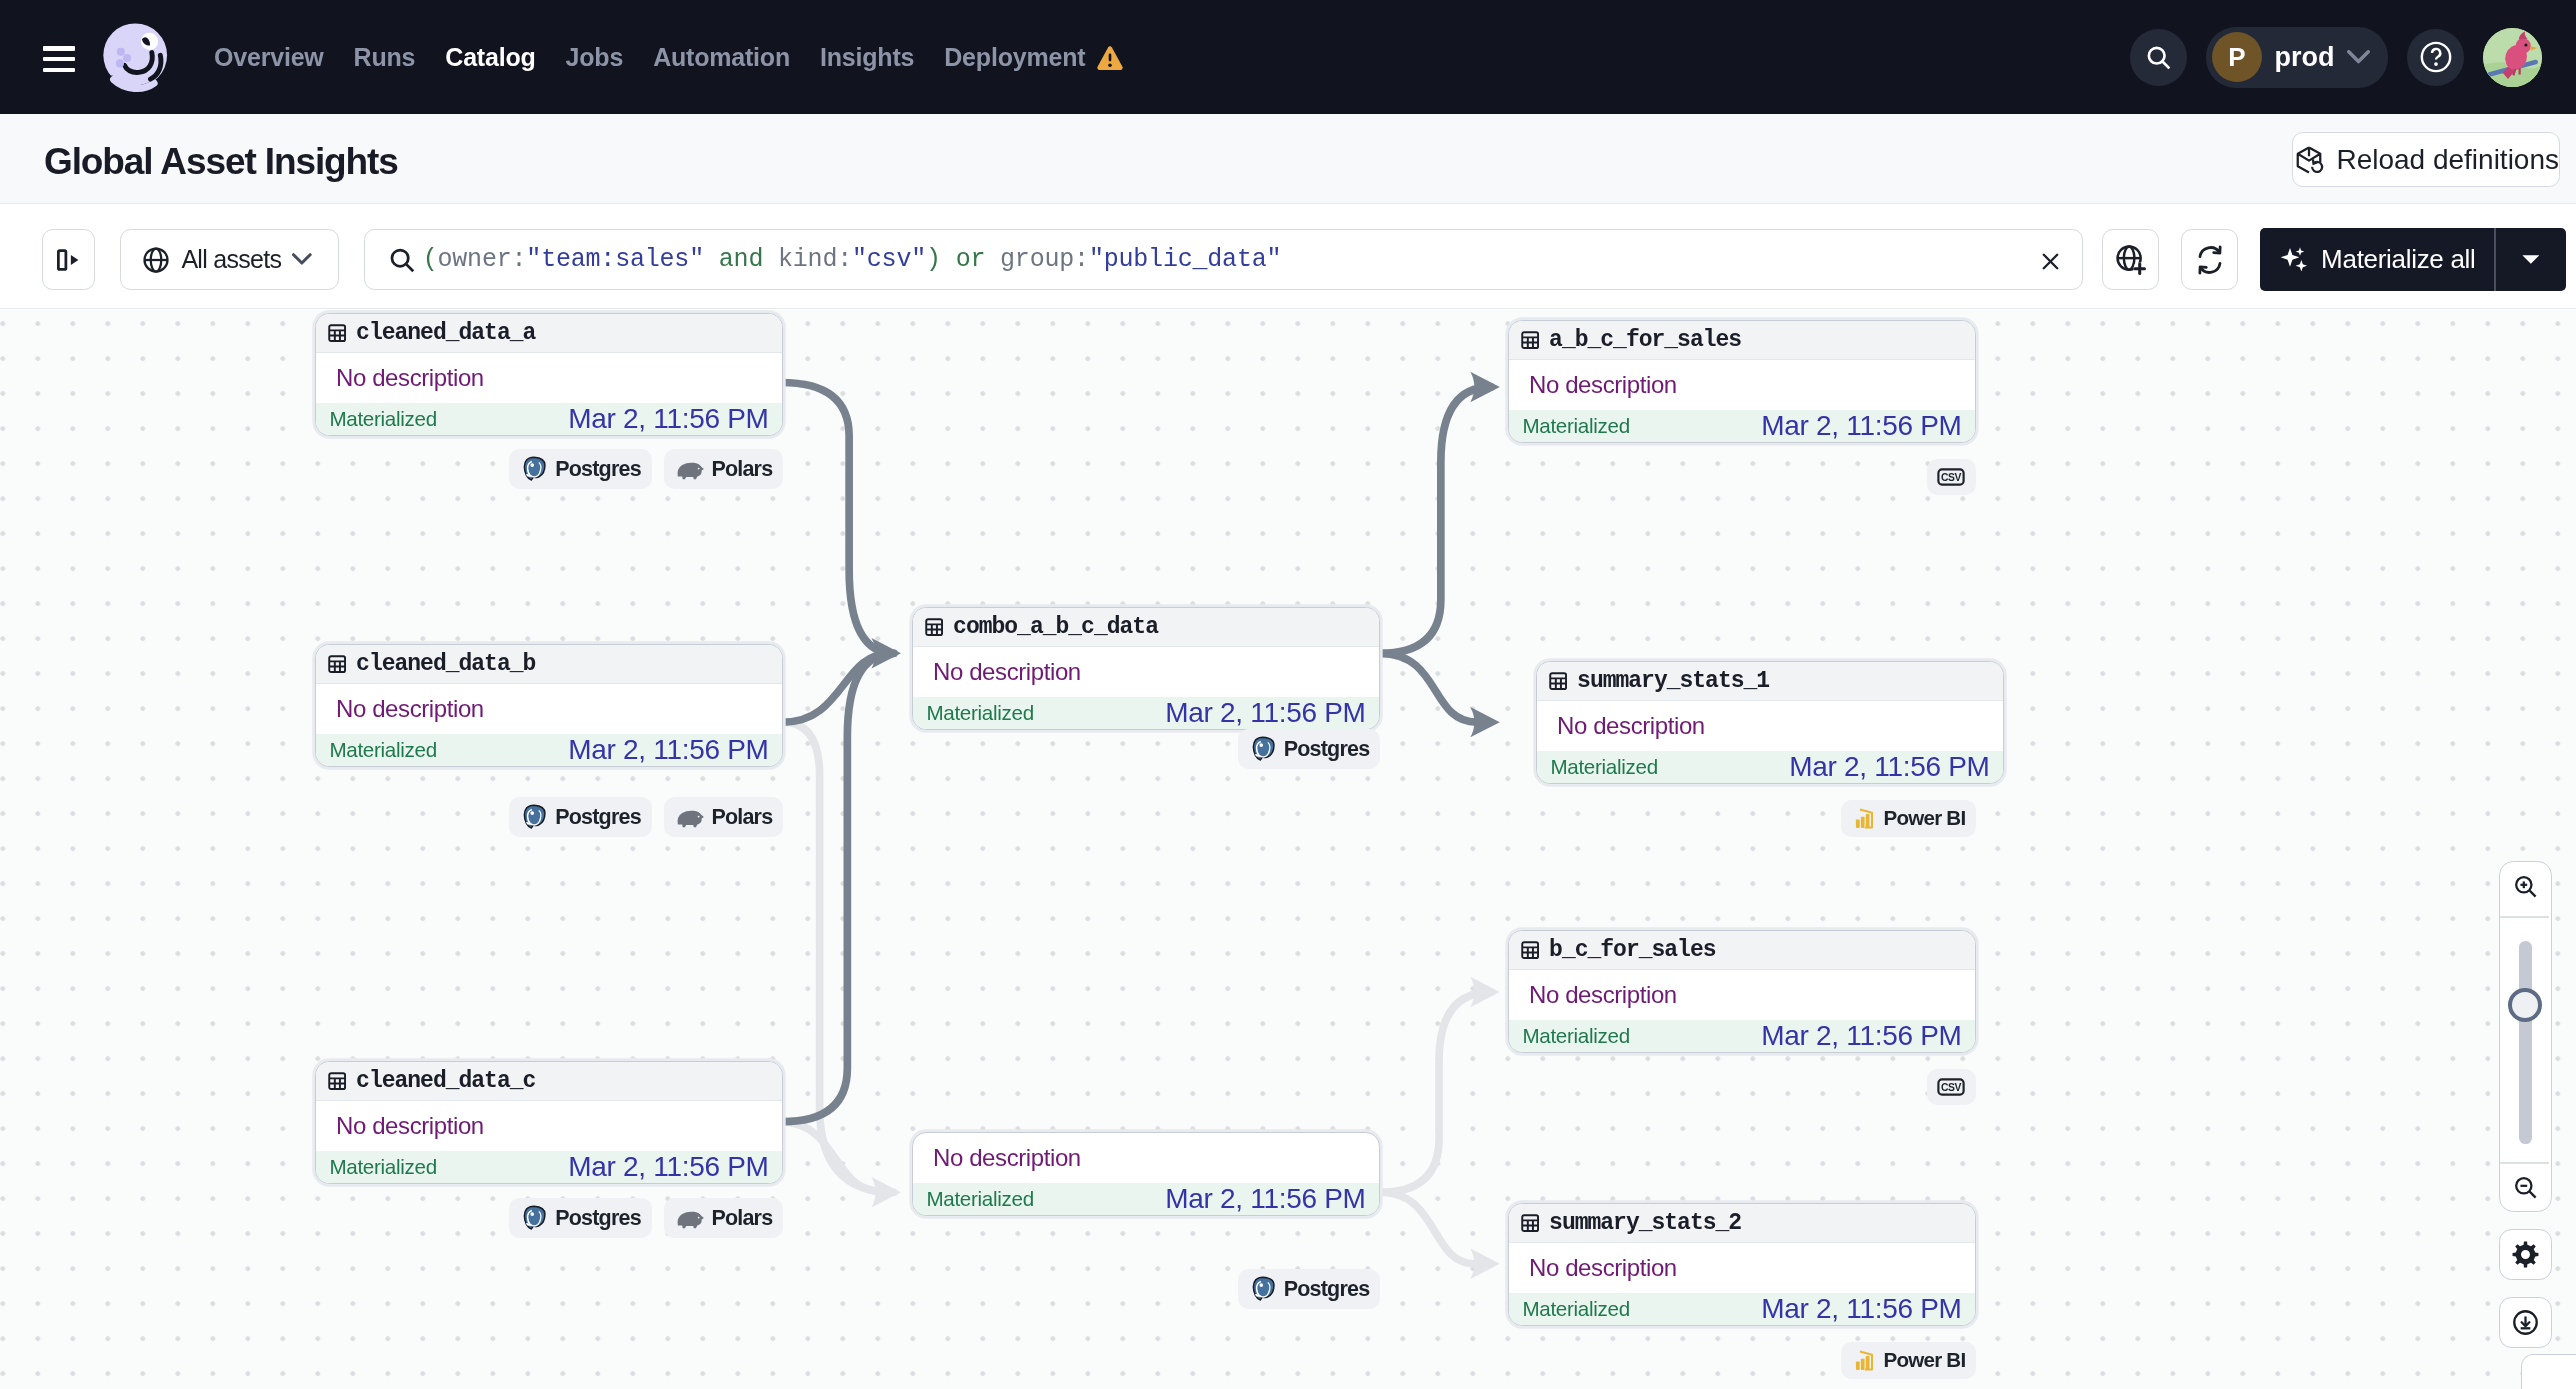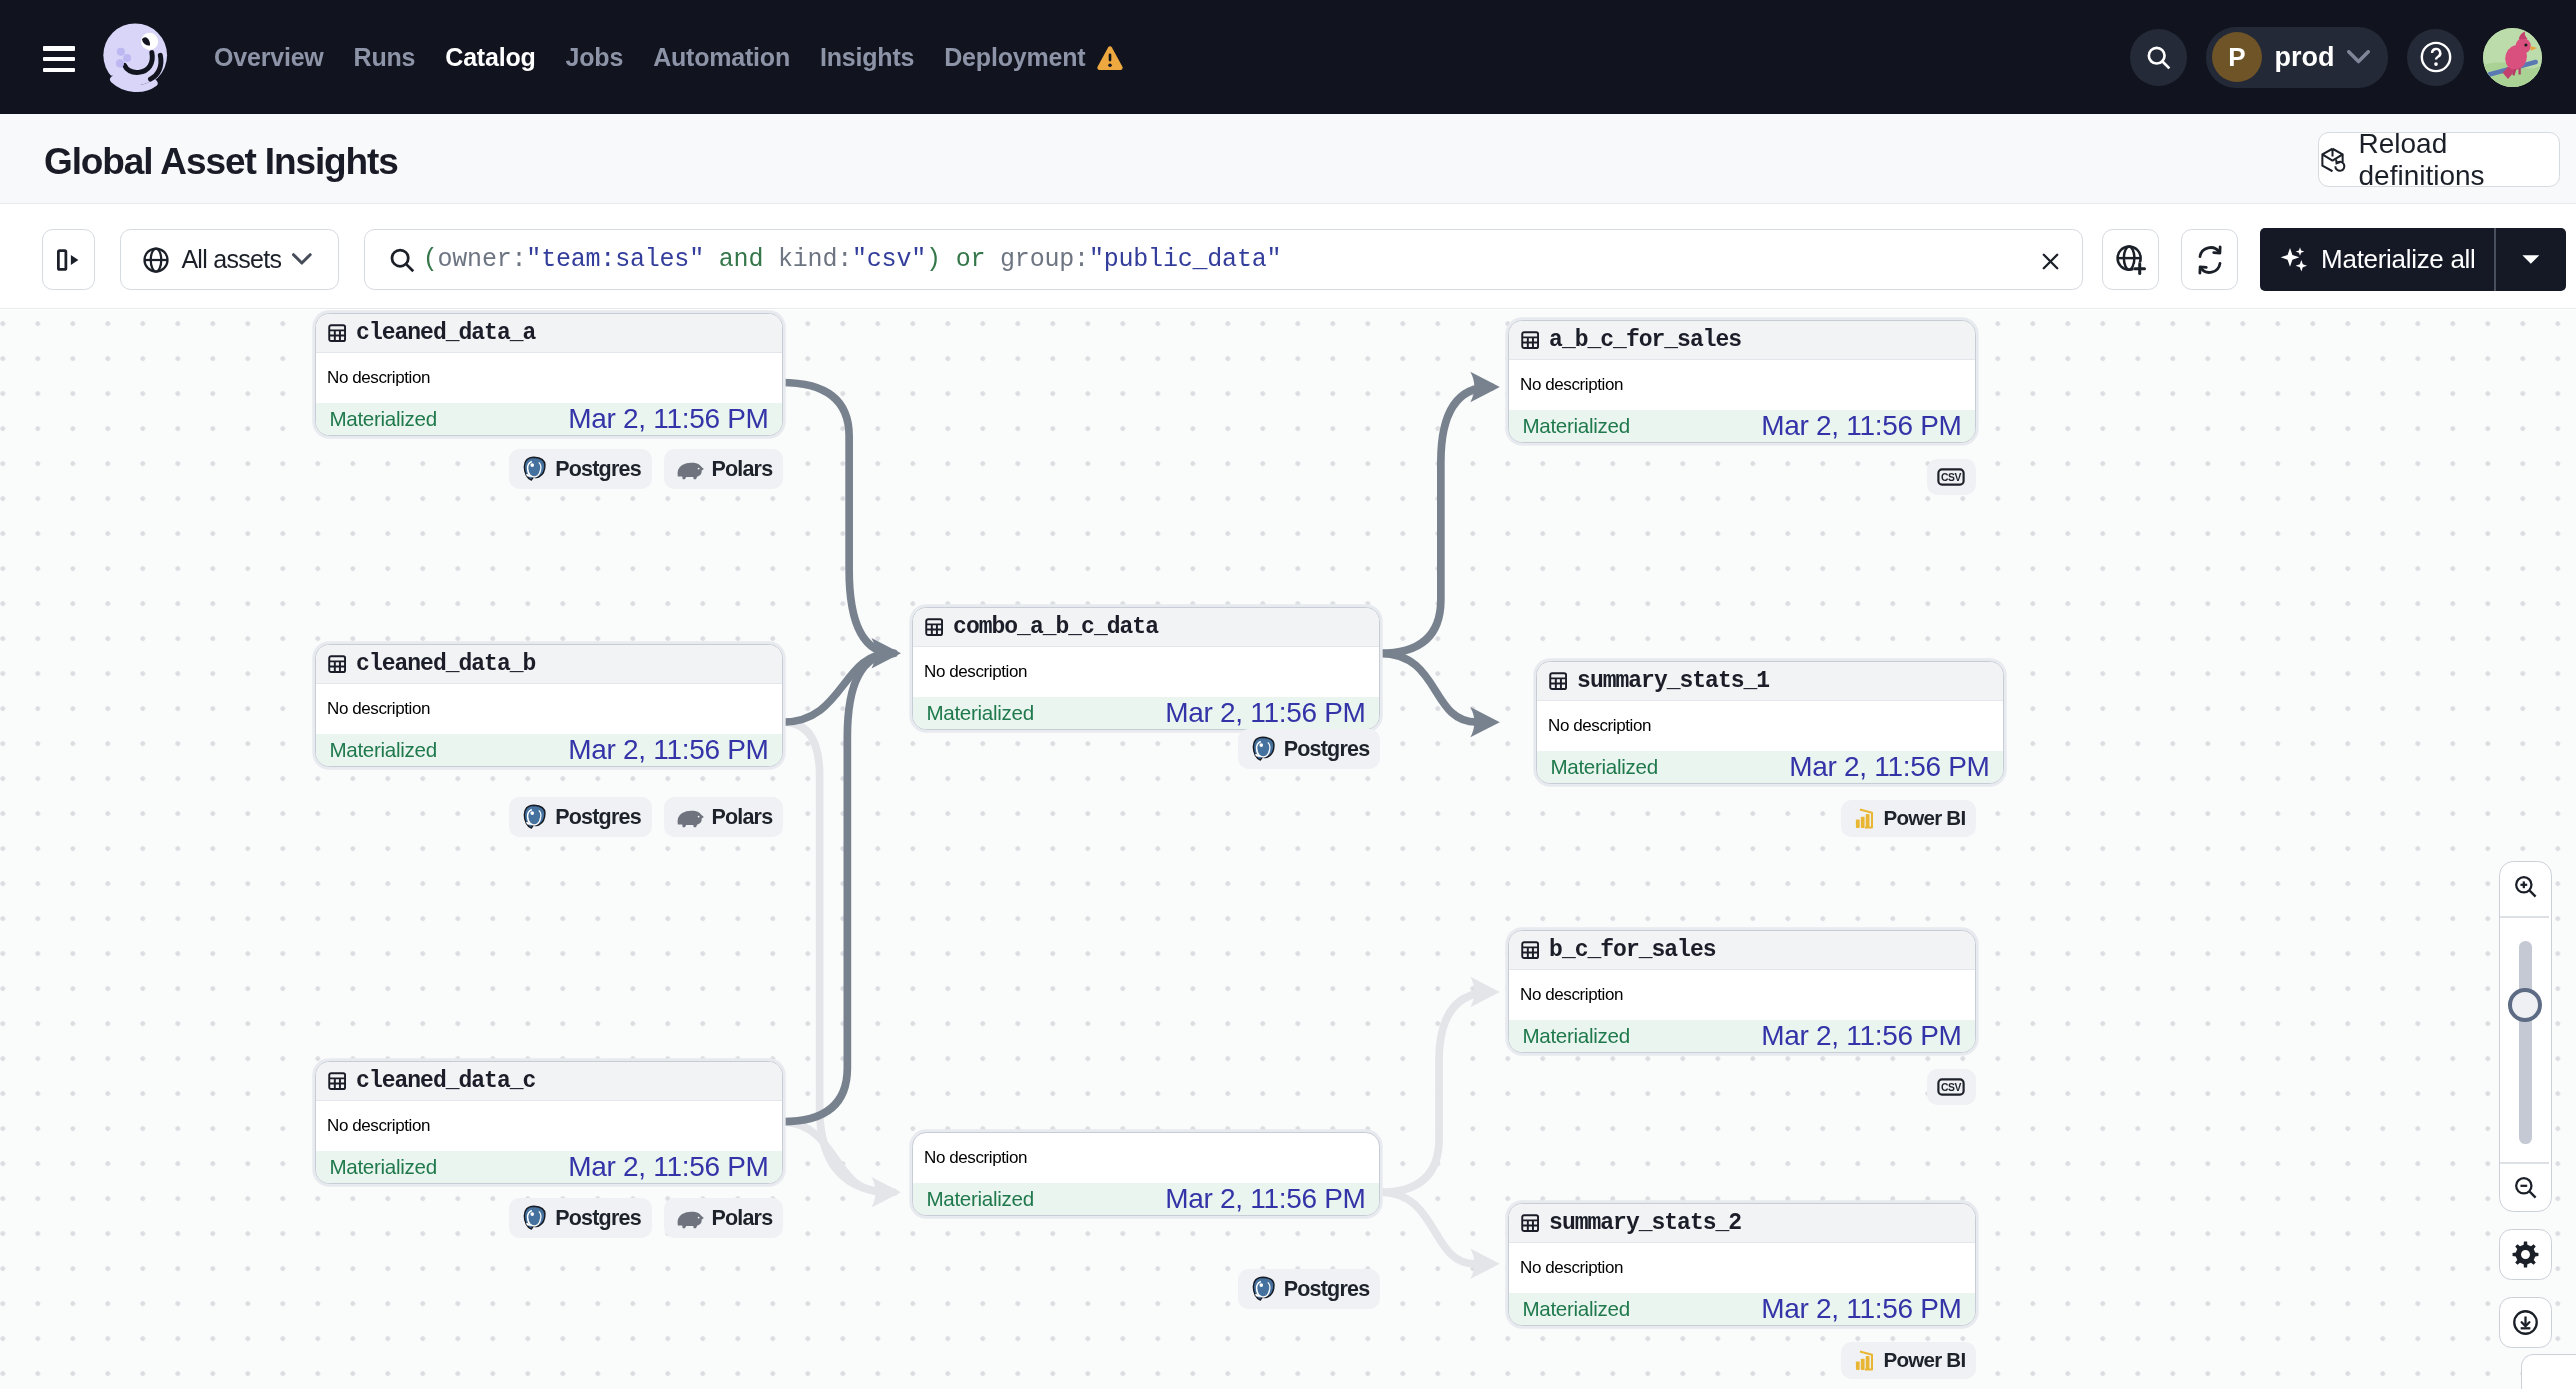--- a/index.html
+++ b/index.html
@@ -20,21 +20,21 @@
 .prodpill { height:61px; border-radius:30px; background:#242938; display:flex; align-items:center; padding:0 18px 0 6.3px; gap:12.5px; }
 .prodavatar { width:50px; height:50px; border-radius:50%; background:#6e5426; color:#fff; font-size:26px; font-weight:700; display:flex; align-items:center; justify-content:center; }
 .prodpill .label { color:#fff; font-size:27px; font-weight:700; }
 .useravatar { width:59px; height:59px; border-radius:50%; background:#b8d8a6; overflow:hidden; position:relative; }
 
 .titlebar {
   position:absolute; left:0; top:114px; width:2576px; height:90px;
   background:#f8f9fa; border-bottom:1.8px solid #e7e9ec;
 }
 .titlebar h1 { position:absolute; left:44px; top:27px; font-size:37px; font-weight:700; color:#191c26; letter-spacing:-1.1px; }
-.reloadbtn { position:absolute; right:16px; top:18px; width:242px; height:55px; background:#fff; border:1.8px solid #d5d9e0; border-radius:10.7px; display:flex; align-items:center; justify-content:center; gap:12.5px; font-size:28px; color:#1b1f28; font-weight:500; }
+.reloadbtn { position:absolute; right:16px; top:18px; width:268px; height:55px; background:#fff; border:1.8px solid #d5d9e0; border-radius:10.7px; display:flex; align-items:center; justify-content:flex-end; gap:12.5px; font-size:28px; color:#1b1f28; font-weight:500; }
 
 .filterbar { position:absolute; left:0; top:206px; width:2576px; height:103px; background:#fff; border-bottom:1.8px solid #e7e9ec; }
 .fbtn { position:absolute; top:23px; height:61px; background:#fff; border:1.8px solid #d5d9e0; border-radius:10.7px; display:flex; align-items:center; justify-content:center; }
 #panelbtn { left:42px; width:53px; }
 #allassets { left:120px; width:219px; gap:10.7px; font-size:25px; color:#1b1f28; font-weight:500; letter-spacing:-0.7px; padding:0 0 0 19.7px; justify-content:flex-start; }
 #searchbox { left:364px; width:1719px; justify-content:flex-start; padding:0 22.3px; gap:5.4px; }
 #searchbox .q { font-family:"Liberation Mono", monospace; font-size:25px; letter-spacing:-0.2px; white-space:pre; }
 .qk { color:#6e7582; } .qs { color:#333d9c; } .qo { color:#35774a; }
 #globebtn { left:2102px; width:57px; }
 #refreshbtn { left:2181px; width:57px; }
@@ -46,21 +46,21 @@
 .canvas { position:absolute; left:0; top:310px; width:2576px; height:1079px;
   background-color:#fafbfb;
   background-image:radial-gradient(circle, #dbdde1 2.1px, transparent 2.5px);
   background-size:35px 35px; background-position:-14.7px -3.9px;
 }
 svg.edges { position:absolute; left:0; top:0; width:2576px; height:1079px; }
 
 .node { position:absolute; width:468px; background:#fff; border:1.8px solid #c7ccd5; border-radius:14.3px; box-shadow:0 0 0 2.7px #e7eaee; overflow:hidden; }
 .node .hd { height:39px; background:#f2f3f5; border-bottom:1.8px solid #e3e6ea; display:flex; align-items:center; padding:0 9.8px; gap:8px; }
 .node .hd .nm { font-family:"Liberation Mono", monospace; font-size:23px; font-weight:700; color:#1b1e28; letter-spacing:-1px; }
-.node .bd { height:50px; display:flex; align-items:center; padding:0 11px; font-size:17px; color:#000000; letter-spacing:-0.4px; }
+.node .bd { height:50px; display:flex; align-items:center; padding:0 20px; font-size:24px; color:#701a75; letter-spacing:-0.4px; }
 .node .ft { height:32px; background:#e9f5ee; display:flex; align-items:center; justify-content:space-between; padding:0 13.4px; }
 .node .ft .st { font-size:20.6px; color:#20794d; letter-spacing:-0.3px; }
 .node .ft .dt { font-size:28px; color:#3434a8; letter-spacing:-0.3px; }
 .tags { position:absolute; display:flex; gap:12.5px; justify-content:flex-end; }
 .tag { height:40px; background:#f0f1f4; border-radius:10.7px; display:flex; align-items:center; padding:0 10.7px; gap:7.2px; font-size:21.5px; font-weight:700; color:#1e222b; letter-spacing:-0.8px; }
 .tag.icononly { padding:0 10.7px; height:36px; align-self:flex-start; margin-top:1.8px; }
 .tag.small { height:37px; align-self:flex-start; margin-top:1.8px; font-size:20.6px; }
 
 .zoompanel { position:absolute; left:2499px; top:551px; width:53px; height:351px; background:#fff; border:1.8px solid #ccd1d9; border-radius:14.3px; }
 .toolbtn { position:absolute; left:2499px; width:53px; height:51px; background:#fff; border:1.8px solid #ccd1d9; border-radius:12.5px; display:flex; align-items:center; justify-content:center; }

